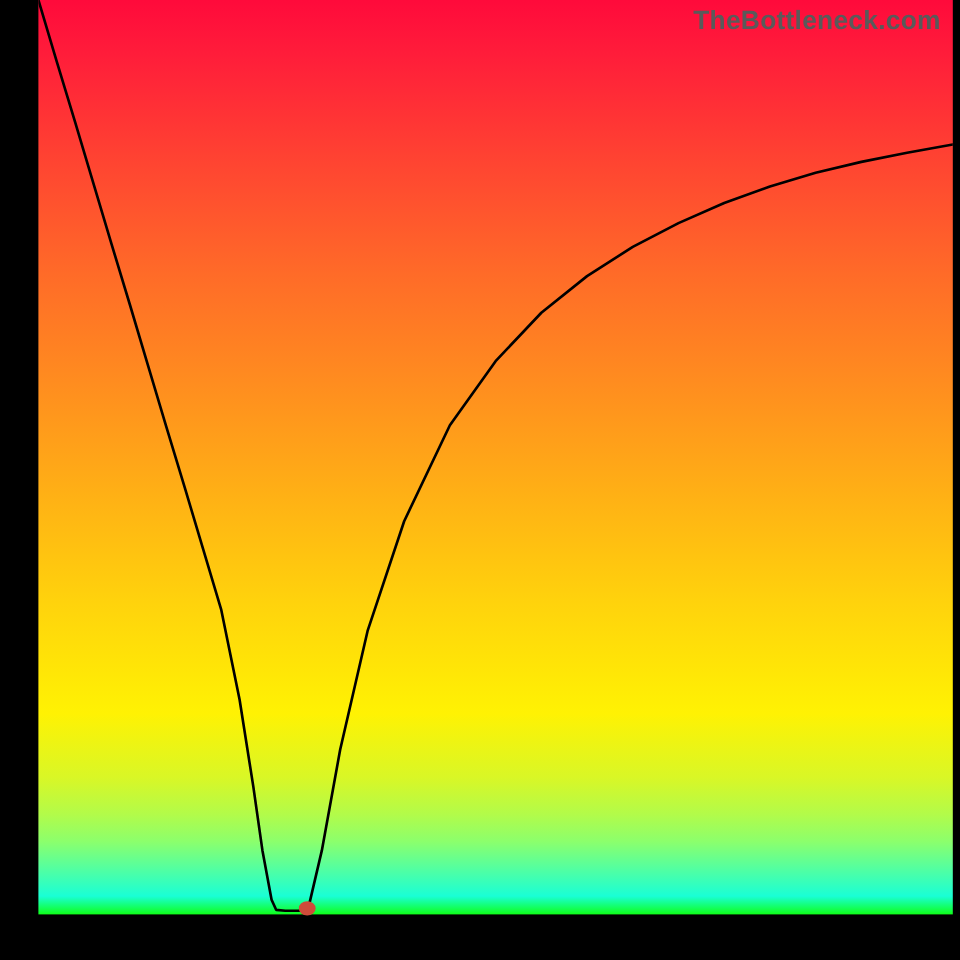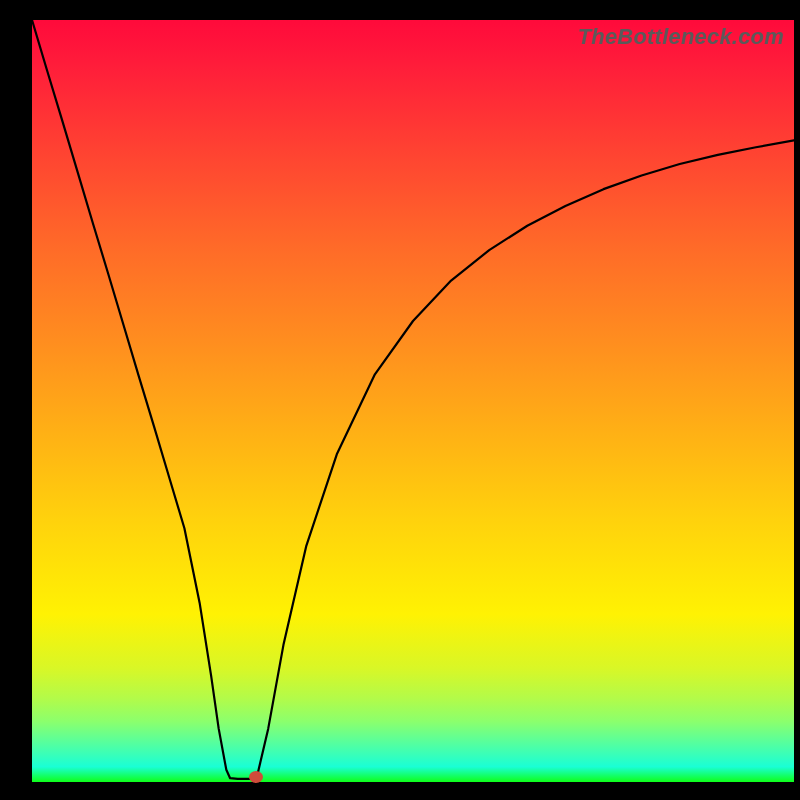--- a/index.html
+++ b/index.html
@@ -7,25 +7,24 @@
     padding: 0;
     width: 800px;
     height: 800px;
     background: #000;
     overflow: hidden;
     font-family: Arial, Helvetica, sans-serif;
   }
   .frame {
     position: absolute;
     left: 32px;
-    top: 20px;
+    top: 0;
     width: 762px;
     height: 762px;
     background: #000;
-    font-style: italic;
   }
   .plot-wrap {
     position: absolute;
     left: 0;
     top: 0;
     width: 762px;
     height: 762px;
   }
   .gradient {
     position: absolute;

